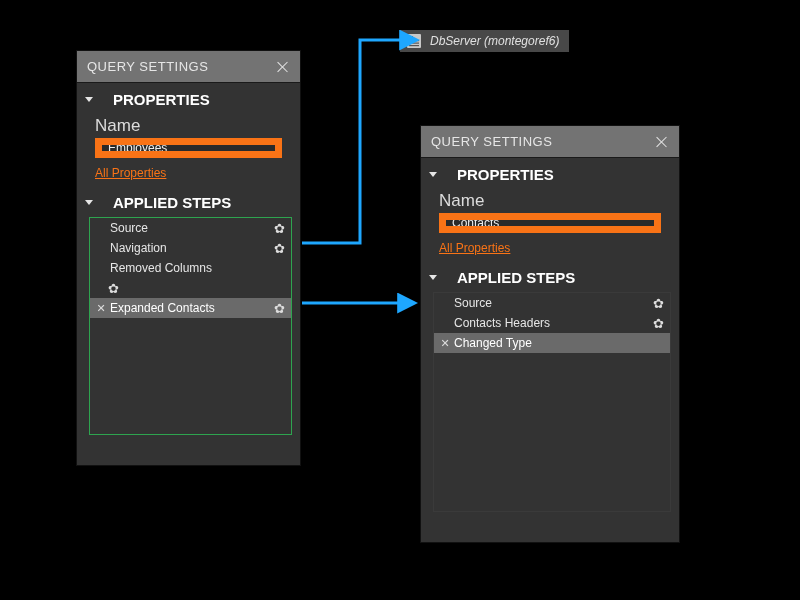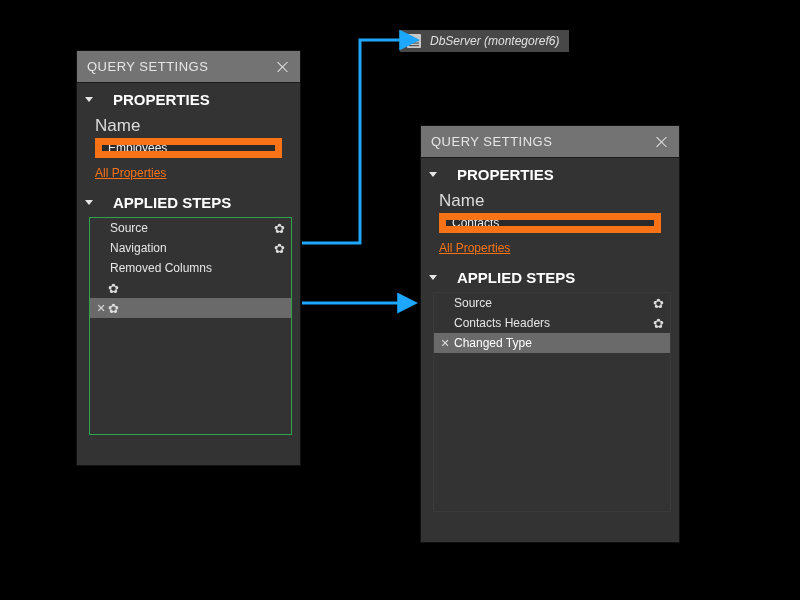--- a/index.html
+++ b/index.html
@@ -212,20 +212,21 @@
           <div class="step">
             <span class="lead"></span>
             <span class="label">Removed Columns</span>
           </div>
           <div class="step">
             <span class="lead"></span>
             <span class="gear">✿</span>
           </div>
           <div class="step selected">
             <span class="lead">✕</span>
+            <span class="label">Expanded Contacts</span>
             <span class="gear">✿</span>
           </div>
         </div>
     </div>
   </div>
 </div>
 
 <div id="panel-right" class="panel">
   <div class="panel-title">
     <span>QUERY SETTINGS</span>

